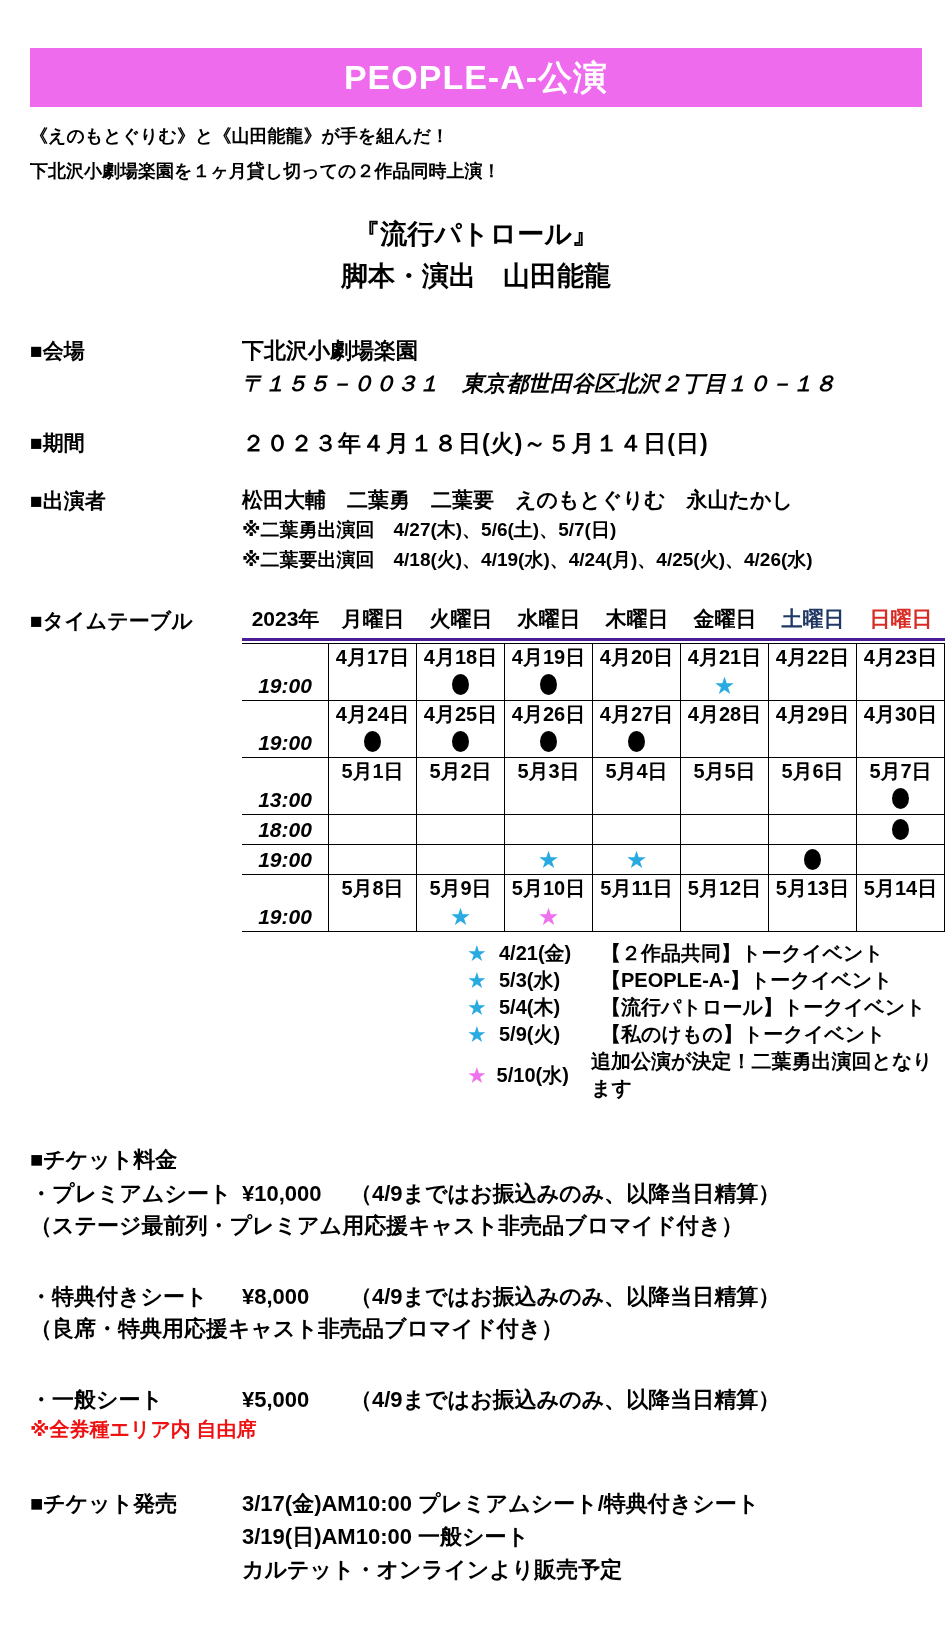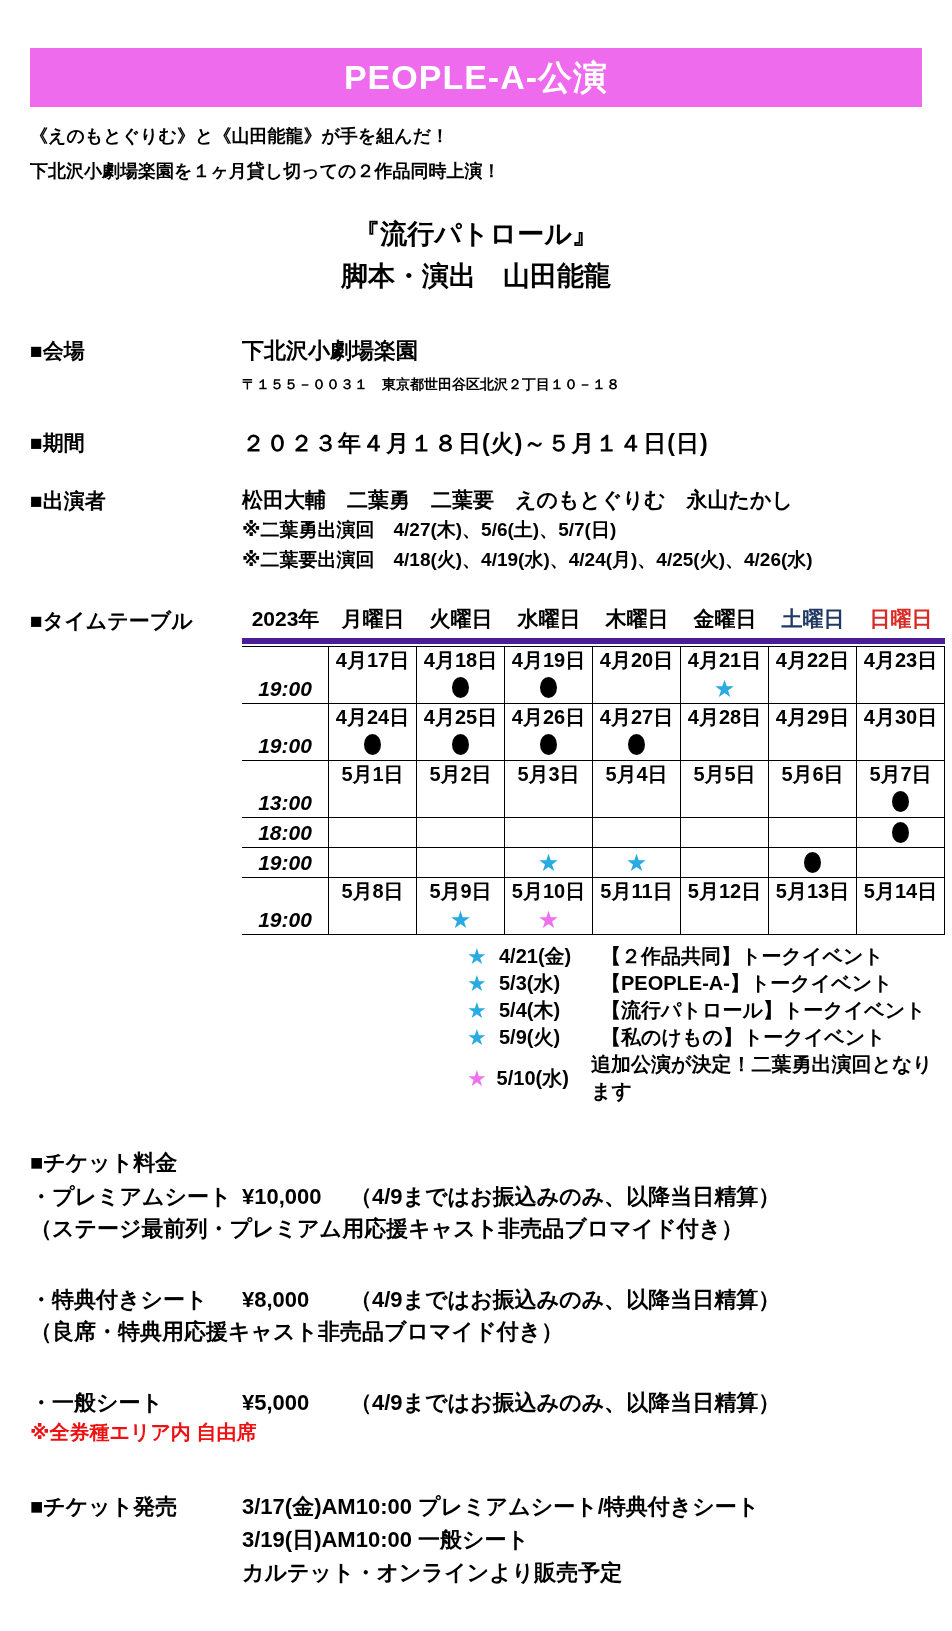--- a/index.html
+++ b/index.html
@@ -23,31 +23,31 @@
     background:var(--banner-pink);color:#fff;text-align:center;
     font-size:34px;line-height:36px;padding:11px 0 12px;letter-spacing:1px;
   }
   .subtitle{margin-top:12px;text-align:left;font-size:18px;line-height:35px;}
   .titleblock{margin-top:24px;text-align:center;font-size:27px;line-height:42px;}
 
   .sec{display:flex;align-items:flex-start;gap:24px;}
   .sec-label{width:188px;flex:0 0 188px;font-size:21px;line-height:32px;}
   .sec-body{flex:1;}
   .venue-name{font-size:22px;line-height:32px;}
-  .venue-address{font-size:14px;line-height:34px;}
+  .venue-address{font-size:22px;line-height:34px;font-style:italic;}
   .period-value{font-size:23px;line-height:32px;letter-spacing:1px;}
   .cast-members{font-size:21px;line-height:30px;}
   .cast-note{font-size:19px;line-height:30px;}
 
   
   .tt{margin-top:30px;}
   .tt-content{width:704px;}
   .tt-header{
     display:grid;grid-template-columns:87px repeat(7,88px);
-    font-size:21px;text-align:center;padding-bottom:5px;border-bottom:6px solid #4c1d95;
+    font-size:21px;text-align:center;padding-bottom:5px;border-bottom:3px solid #4c1d95;
   }
   .tt-body{border-top:1px solid #000;margin-top:2px;}
   .tt-row{display:grid;grid-template-columns:87px repeat(7,88px);border-bottom:1.5px solid #000;}
   .tt-time{
     display:flex;align-items:flex-end;justify-content:center;
     font-size:21px;padding-bottom:2px;border-right:1.5px solid #000;font-style:italic;
   }
   .tt-cell{
     border-right:1.5px solid #000;
     display:flex;flex-direction:column;justify-content:space-between;align-items:center;

